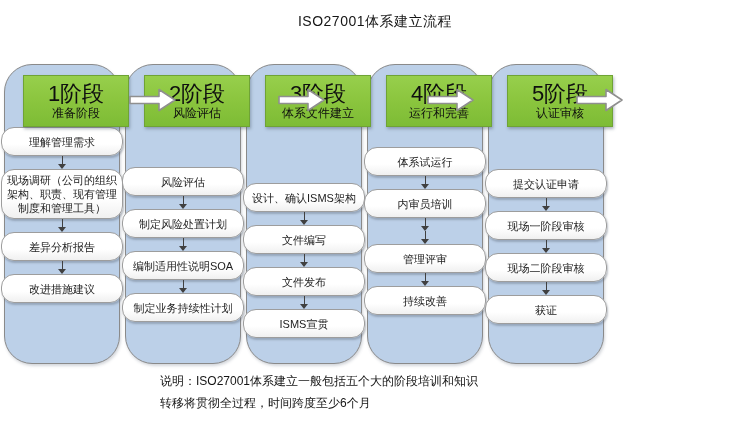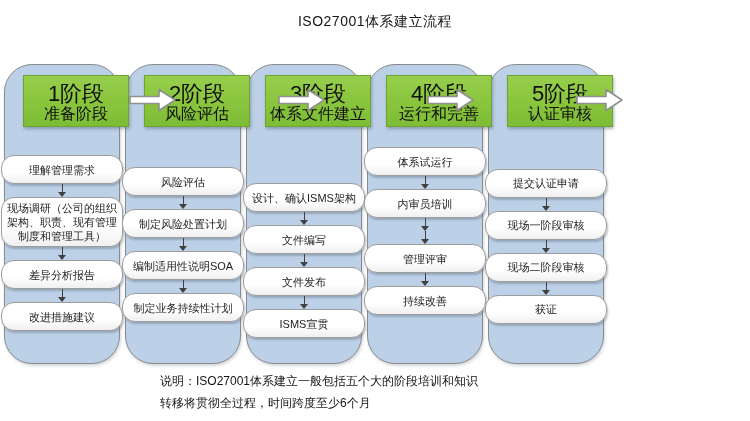--- a/index.html
+++ b/index.html
@@ -32,30 +32,30 @@
   }
   .stage-header{
     position:absolute;left:18px;top:10px;width:106px;height:52px;box-sizing:border-box;
     background:linear-gradient(180deg,#97CF4C 0%,var(--stage-header-bg,#8CC63F) 45%,#7DBC35 100%);
     border:1px solid var(--stage-header-border,#6FA335);
     box-shadow:1px 2px 3px rgba(80,95,110,.45);
     display:flex;flex-direction:column;align-items:center;justify-content:center;
     z-index:2;
   }
   .stage-header-title{font-size:22px;line-height:25px;color:#0f0f0f;}
-  .stage-header-subtitle{font-size:16px;line-height:15px;color:#0f0f0f;}
+  .stage-header-subtitle{font-size:12px;line-height:15px;color:#0f0f0f;}
   .steps{
     position:absolute;top:62px;left:0;right:0;bottom:0;
     display:flex;flex-direction:column;align-items:center;
   }
-  .stage:nth-child(1) .steps{padding-top:28px;}
+  .stage:nth-child(1) .steps{}
   .stage:nth-child(2) .steps{padding-top:40px;}
   .stage:nth-child(3) .steps{padding-top:56px;}
   .stage:nth-child(4) .steps{padding-top:20px;}
-  .stage:nth-child(5) .steps{padding-top:42px;font-family:Liberation Mono, monospace;}
+  .stage:nth-child(5) .steps{padding-top:42px;}
   .step{
     width:122px;min-height:29px;box-sizing:border-box;
     background:linear-gradient(180deg,#ffffff 60%,#f0f0f0 100%);
     border:1px solid var(--step-border,#9D9D9D);
     border-radius:13px;
     box-shadow:1px 2px 2px rgba(95,105,120,.40);
     display:flex;align-items:center;justify-content:center;
     text-align:center;
     font-size:11px;line-height:14px;color:#222222;
     padding:3px 5px;

